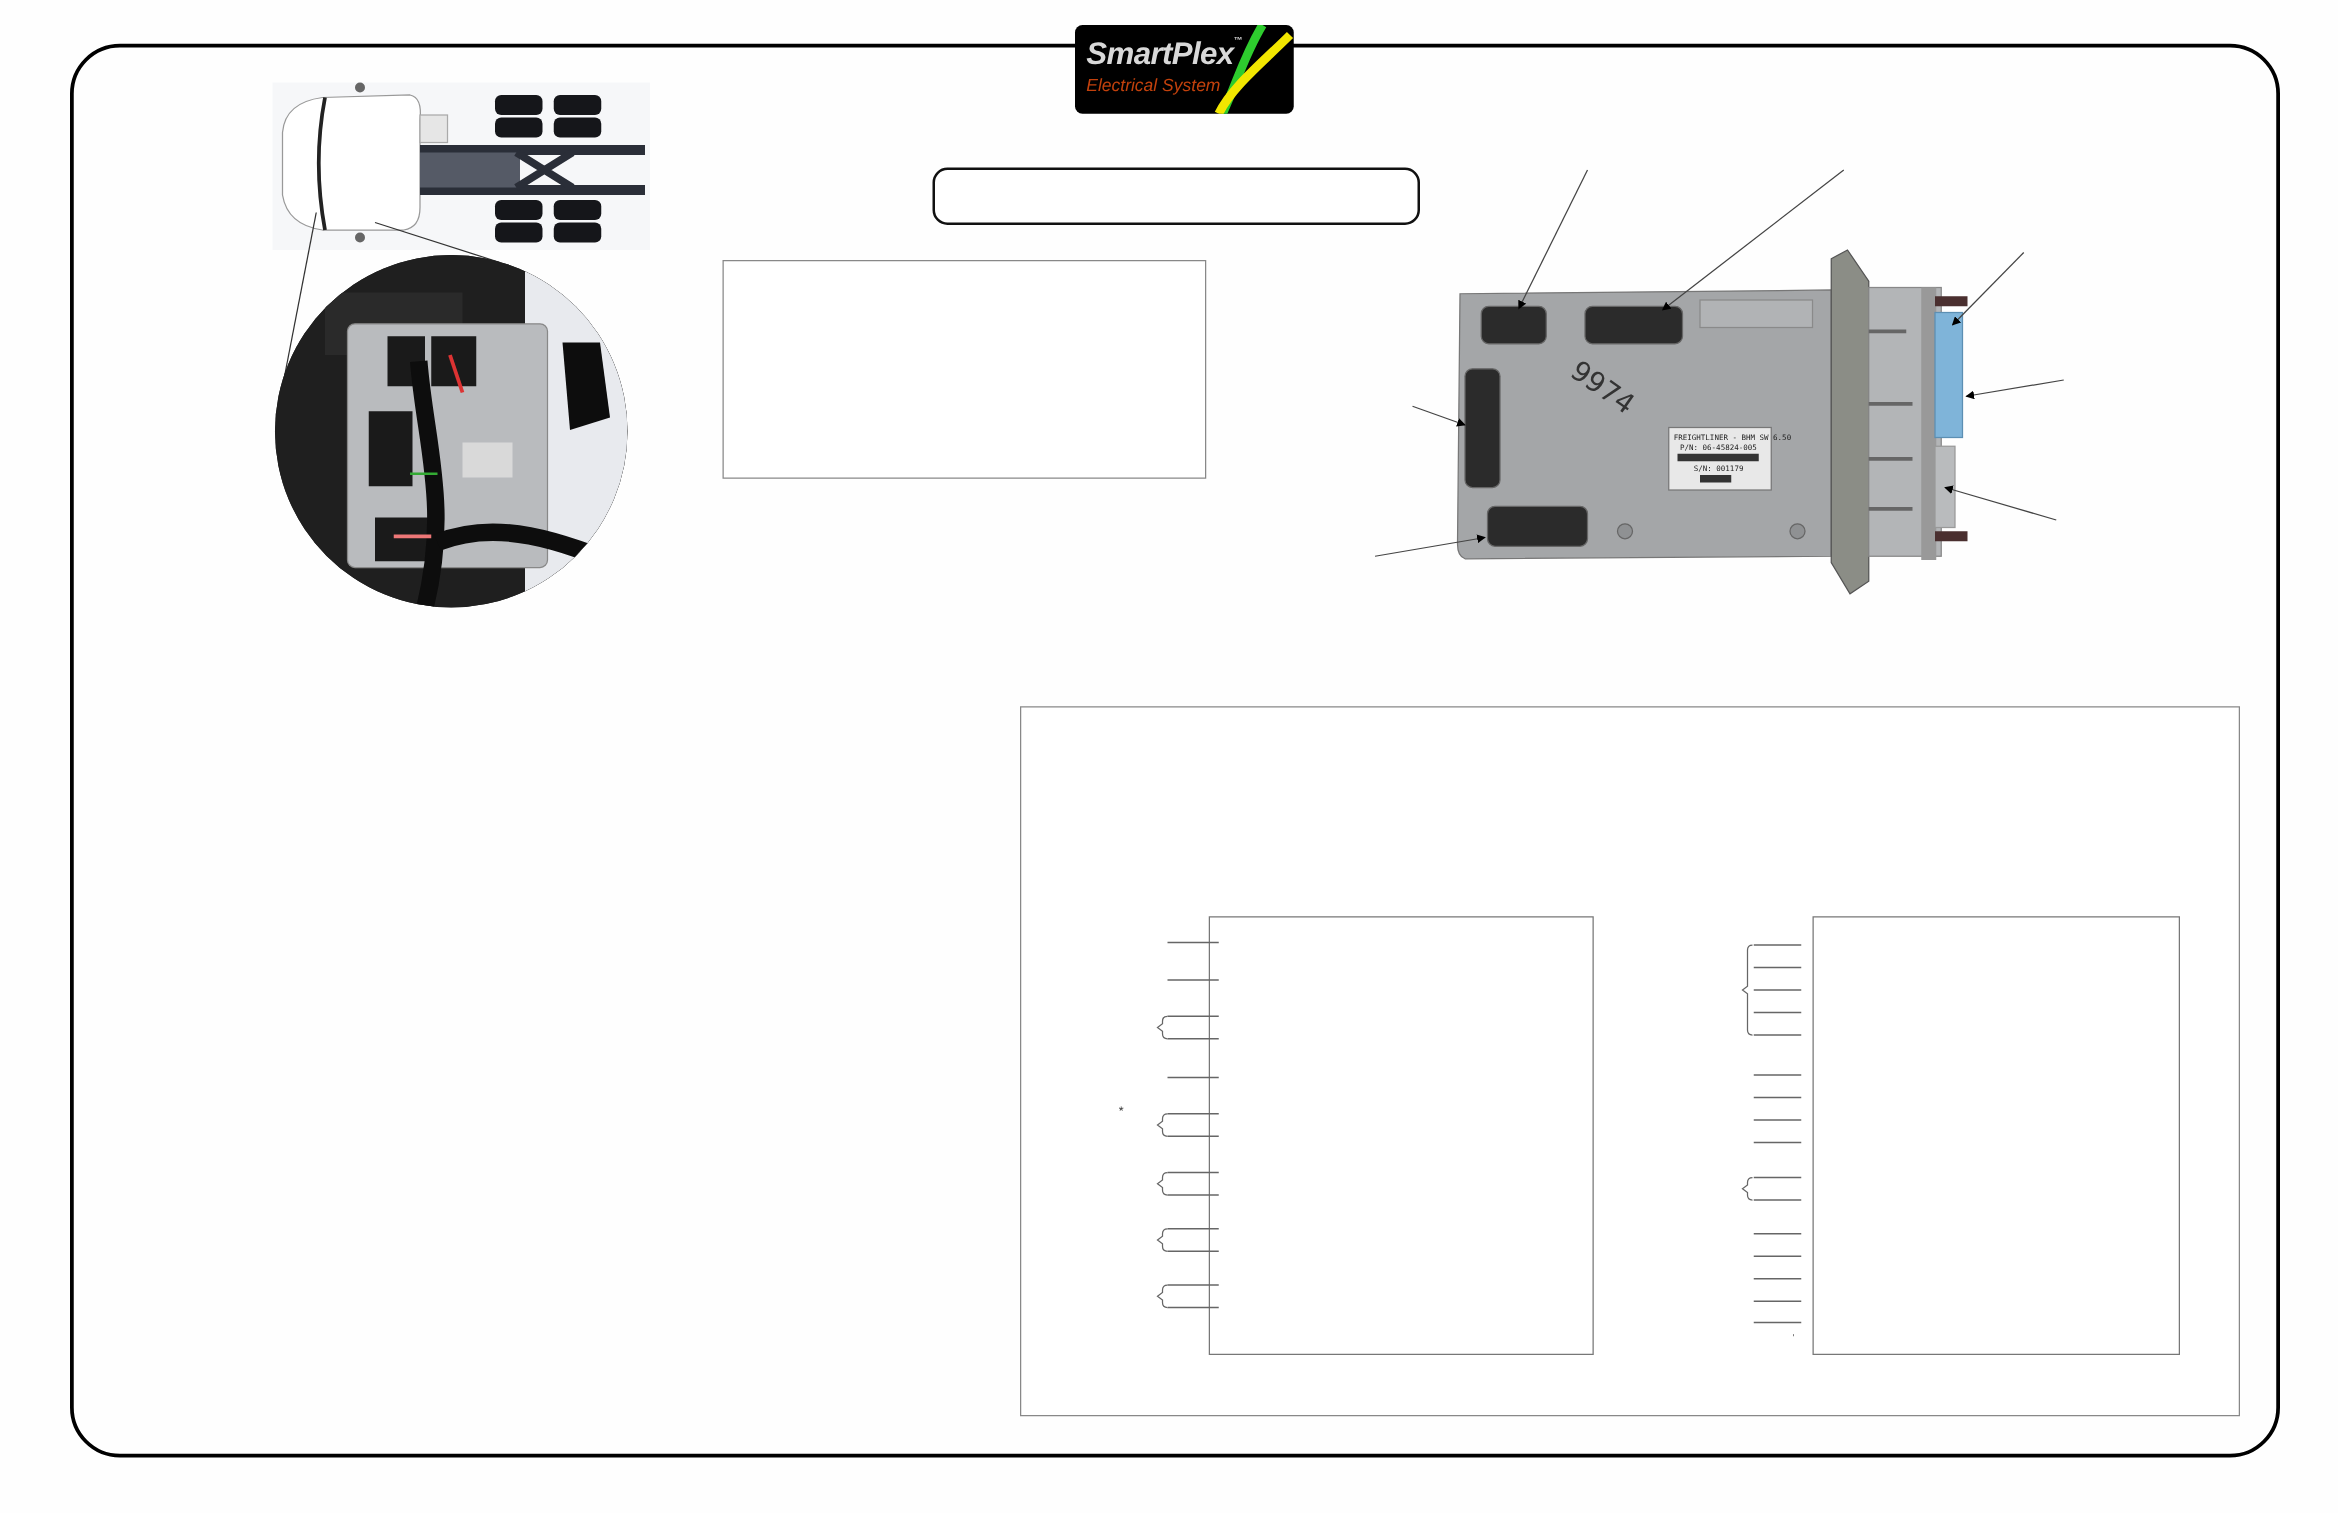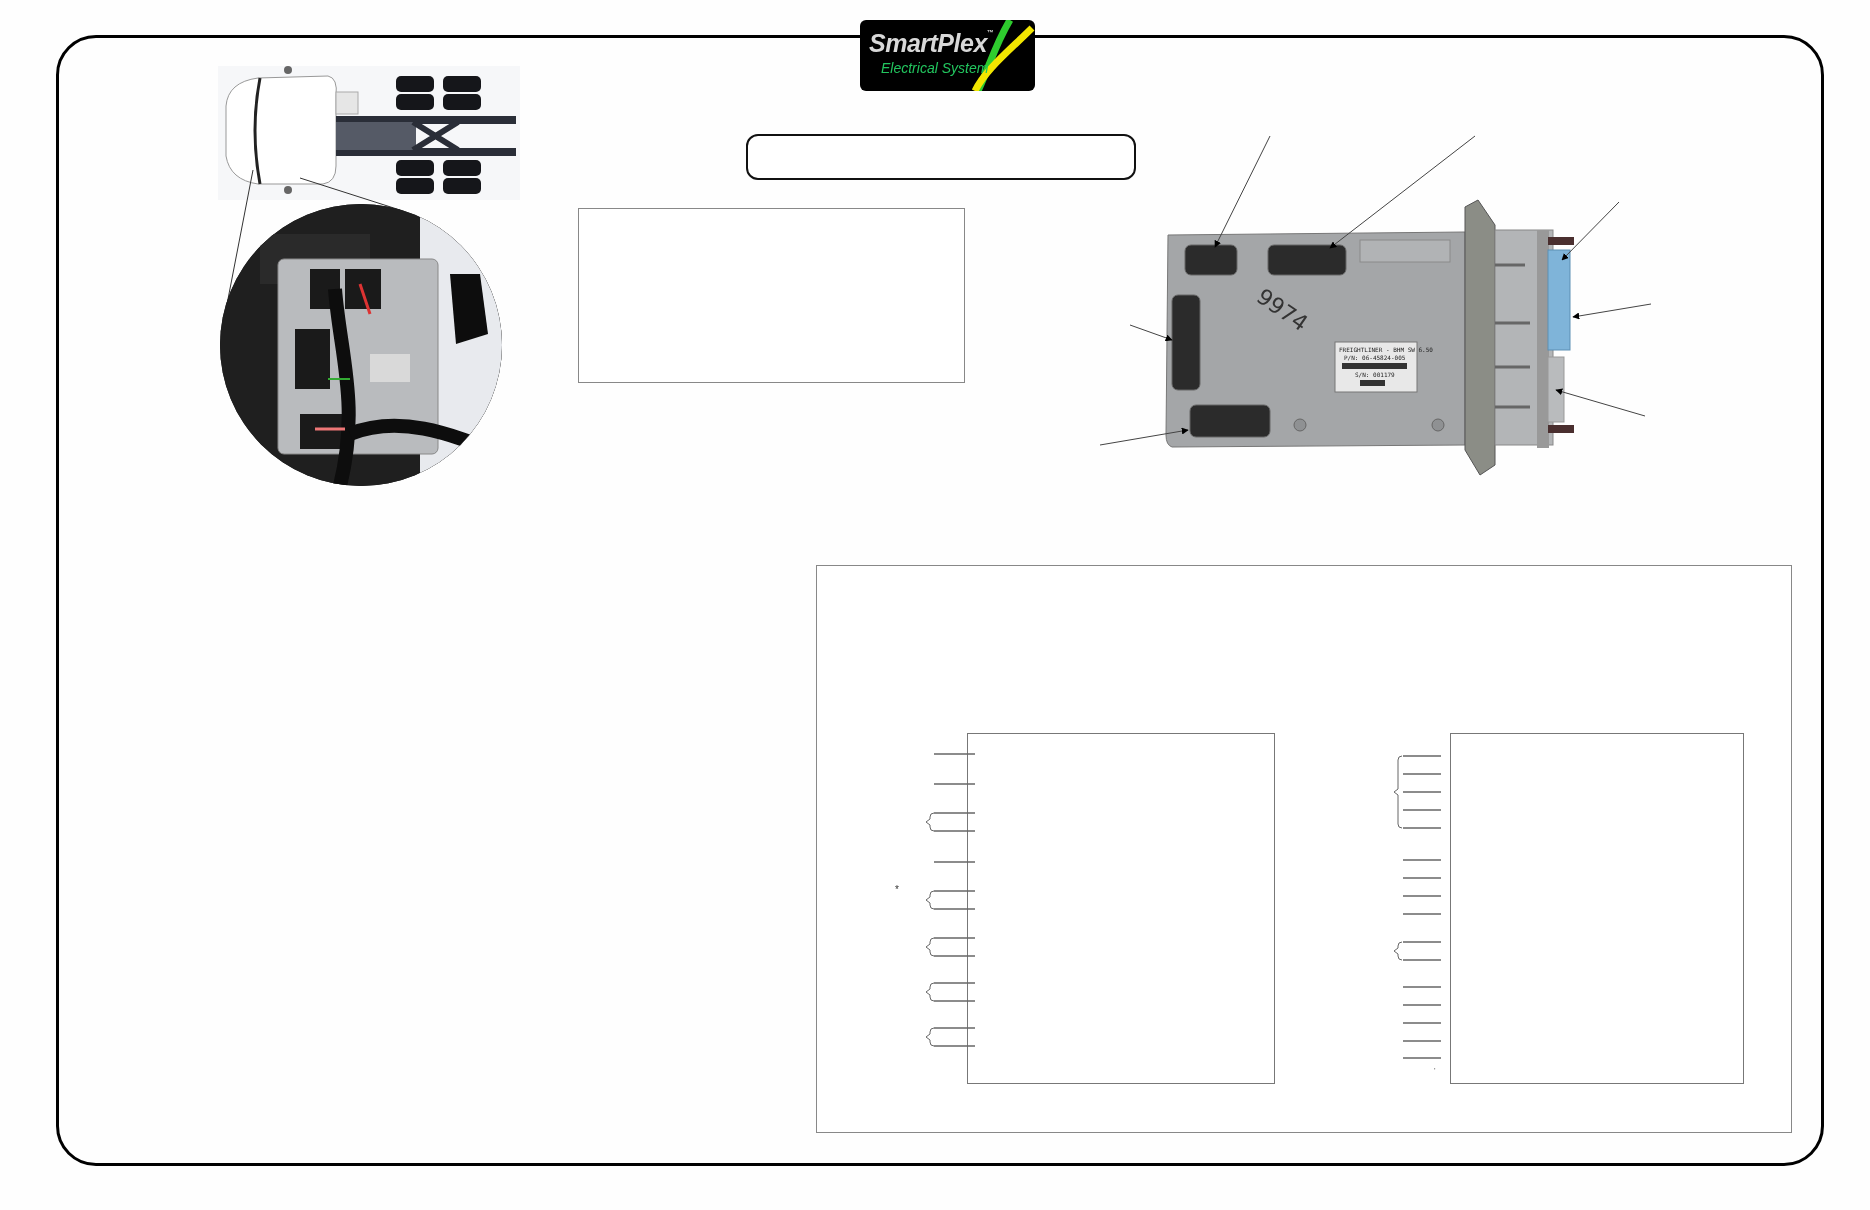--- a/index.html
+++ b/index.html
@@ -2,21 +2,21 @@
 <html><head>
 <meta charset="utf-8">
 <style>
   html, body { margin:0; padding:0; background:#fefefe; }
   body { width:1870px; height:1210px; position:relative; overflow:hidden; font-family:"Liberation Sans", sans-serif; }
   .abs { position:absolute; }
   #outer-frame { left:56px; top:35px; width:1768px; height:1131px; border:3px solid #000; border-radius:40px; box-sizing:border-box; }
   #logo { left:860px; top:20px; width:175px; height:71px; background:#000; border-radius:6px; overflow:hidden; }
   #logo .l1 { position:absolute; left:9px; top:9px; color:#d8d8d8; font-style:italic; font-weight:bold; font-size:25px; letter-spacing:-0.5px; }
   #logo .tm { font-size:7px; vertical-align:top; }
-  #logo .l2 { position:absolute; left:21px; top:40px; color:#22c55e; font-style:italic; font-size:14px; }
+  #logo .l2 { position:absolute; left:9px; top:40px; color:#c2410c; font-style:italic; font-size:14px; }
   #title-box { left:746px; top:134px; width:390px; height:46px; border:2px solid #111; border-radius:12px; box-sizing:border-box; background:#fff; }
   #text-box { left:578px; top:208px; width:387px; height:175px; border:1px solid #888; box-sizing:border-box; background:#fff; }
   #diagram-box { left:816px; top:565px; width:976px; height:568px; border:1px solid #888; box-sizing:border-box; background:#fff; }
   .pin-rect { border:1.5px solid #777; box-sizing:border-box; background:#fff; }
   svg { position:absolute; left:0; top:0; overflow:visible; }
 </style>
 </head>
 <body>
 
 <div id="outer-frame" class="abs"></div>

